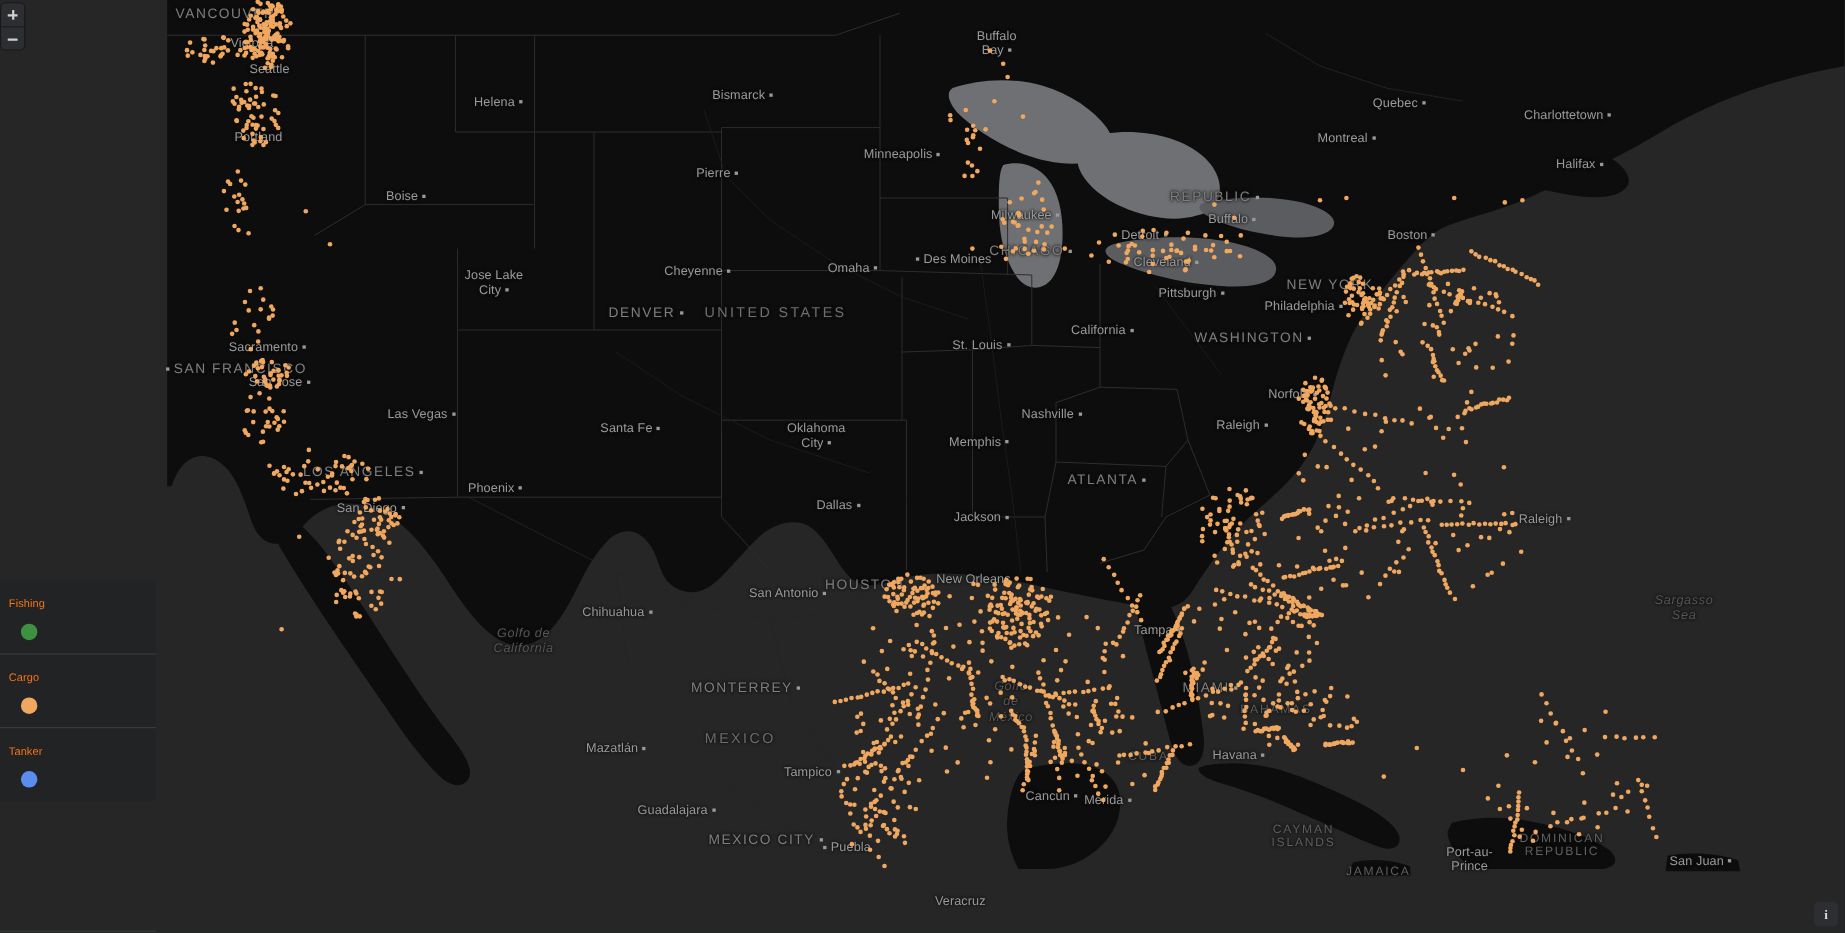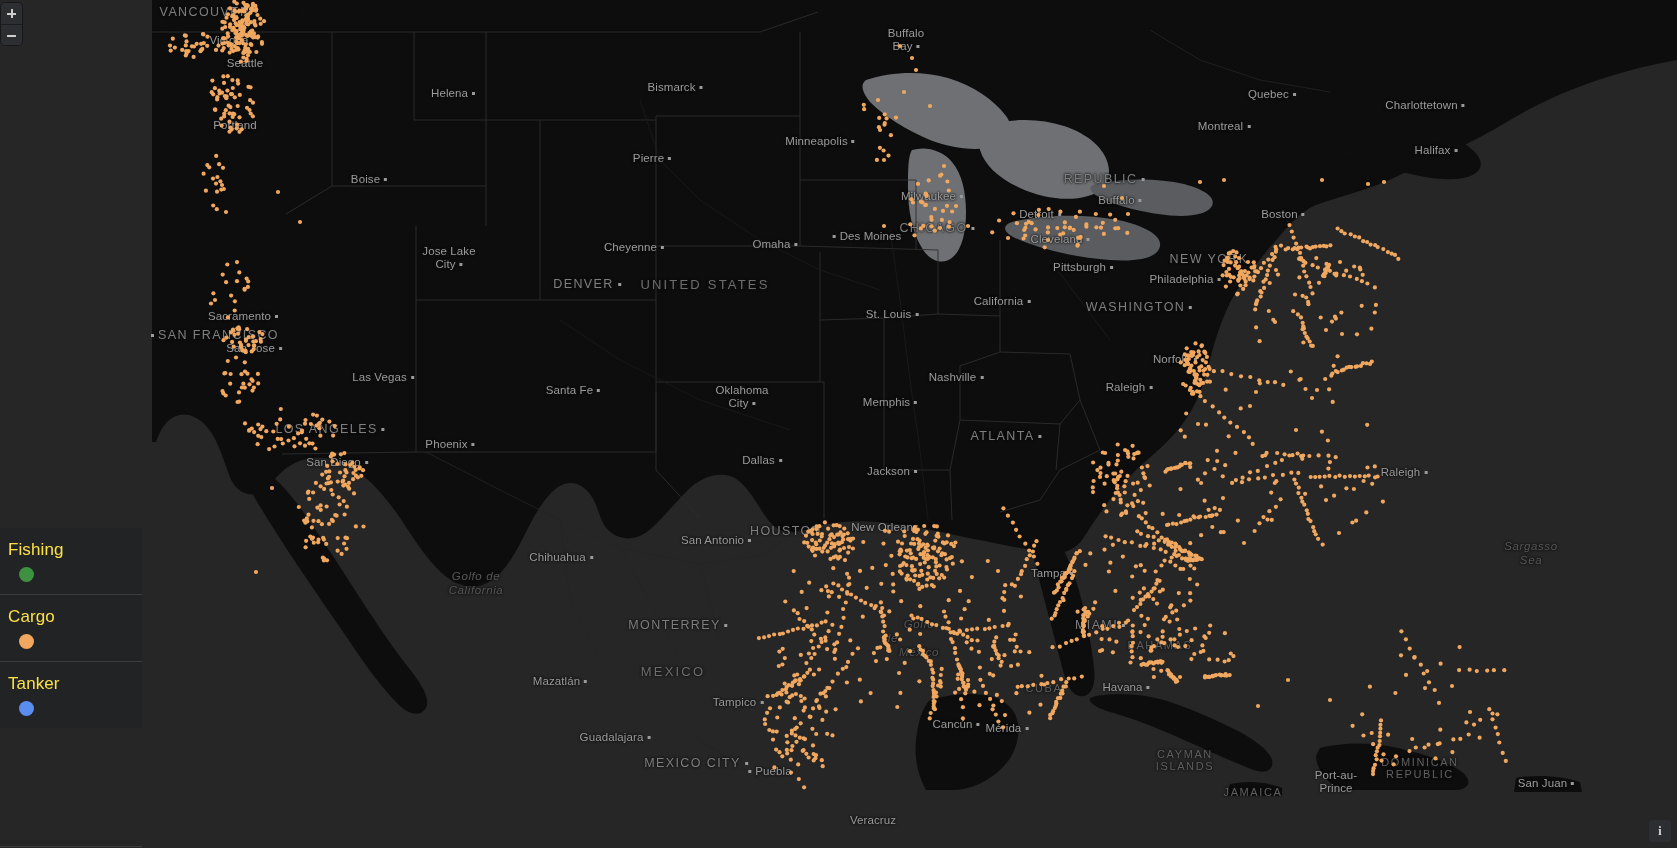--- a/index.html
+++ b/index.html
@@ -57,21 +57,21 @@
     background:#212325;z-index:40;
     font-size:13px;
   }
   .legend-entry{
     padding:14px 0 12px 8px;
     border-top:1px solid #3a3c3e;
     cursor:pointer;
   }
   .legend-entry:first-child{border-top:0;}
   .legend-title{
-    color:#fde047;font-size:17px;line-height:15px;margin-bottom:10px;
+    color:#f97316;font-size:10px;line-height:15px;margin-bottom:10px;
     letter-spacing:.1px;
   }
   .legend-swatch{
     width:15px;height:15px;border-radius:50%;margin-left:11px;display:block;
   }
   #legend-bottom-rule{
     position:absolute;left:0;top:846px;width:142px;height:1px;background:#3a3c3e;z-index:41;
   }
 
   
@@ -2529,21 +2529,21 @@
       <div class="map-label city" style="left: 561px; top: 557px;"><span>Chihuahua</span><span class="dot-marker"></span></div>
       <div class="map-label metro" style="left: 678px; top: 625px;"><span>MONTERREY</span><span class="dot-marker"></span></div>
       <div class="map-label country" style="left: 673px; top: 671px;"><span>MEXICO</span></div>
       <div class="map-label city" style="left: 560px; top: 681px;"><span>Mazatlán</span><span class="dot-marker"></span></div>
       <div class="map-label city" style="left: 615px; top: 737px;"><span>Guadalajara</span><span class="dot-marker"></span></div>
       <div class="map-label metro" style="left: 696px; top: 763px;"><span>MEXICO CITY</span><span class="dot-marker"></span></div>
       <div class="map-label city" style="left: 770px; top: 771px;"><span class="dot-marker pre"></span><span>Puebla</span></div>
       <div class="map-label city" style="left: 738px; top: 702px;"><span>Tampico</span><span class="dot-marker"></span></div>
       <div class="map-label city" style="left: 873px; top: 820px;"><span>Veracruz</span></div>
       <div class="map-label water" style="left: 919px; top: 624px;"><span>Golfo</span></div>
-      <div class="map-label water" style="left: 891px; top: 638px;"><span>de</span></div>
+      <div class="map-label water" style="left: 919px; top: 638px;"><span>de</span></div>
       <div class="map-label water" style="left: 919px; top: 652px;"><span>México</span></div>
       <div class="map-label water" style="left: 476px; top: 576px;"><span>Golfo de</span></div>
       <div class="map-label water" style="left: 476px; top: 590px;"><span>California</span></div>
       <div class="map-label city" style="left: 906px; top: 33px;"><span>Buffalo</span></div>
       <div class="map-label city" style="left: 906px; top: 46px;"><span>Bay</span><span class="dot-marker"></span></div>
     </div>
 </div>
 
 <div id="zoom-control">
   <button title="Zoom in">

